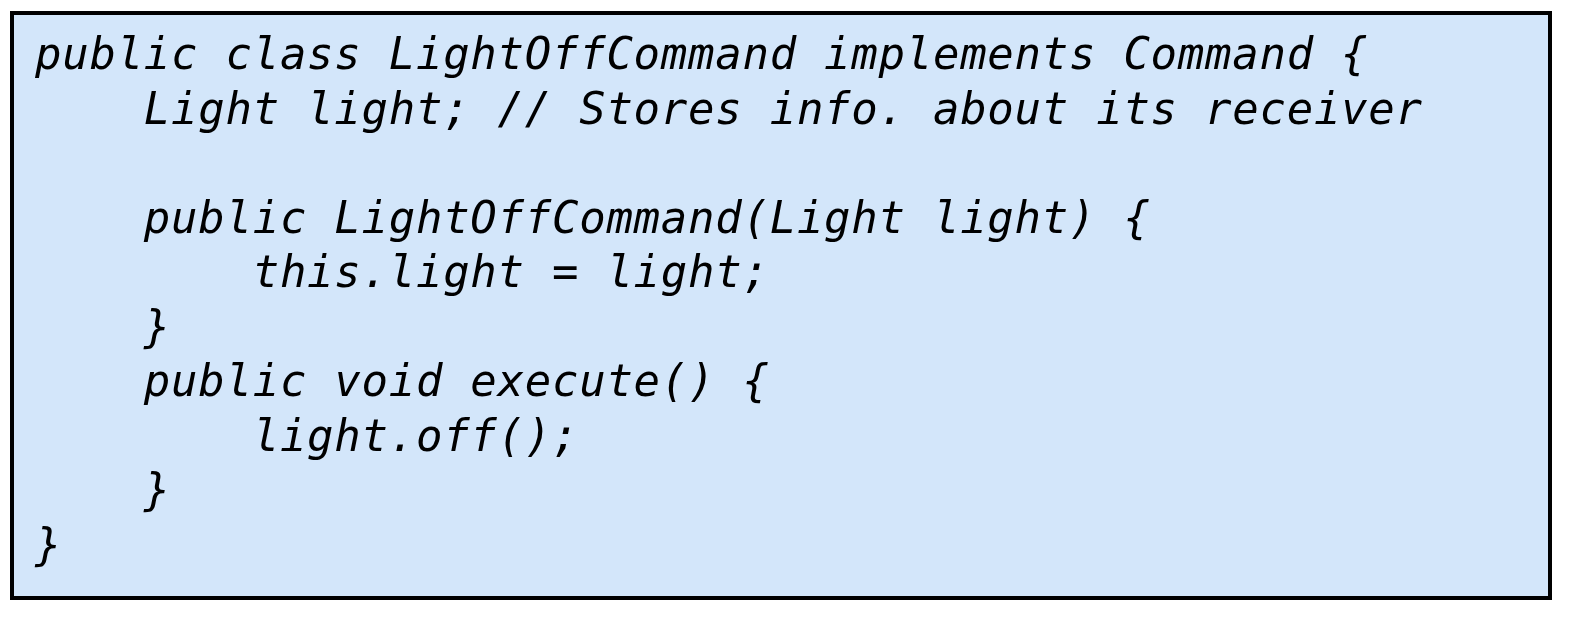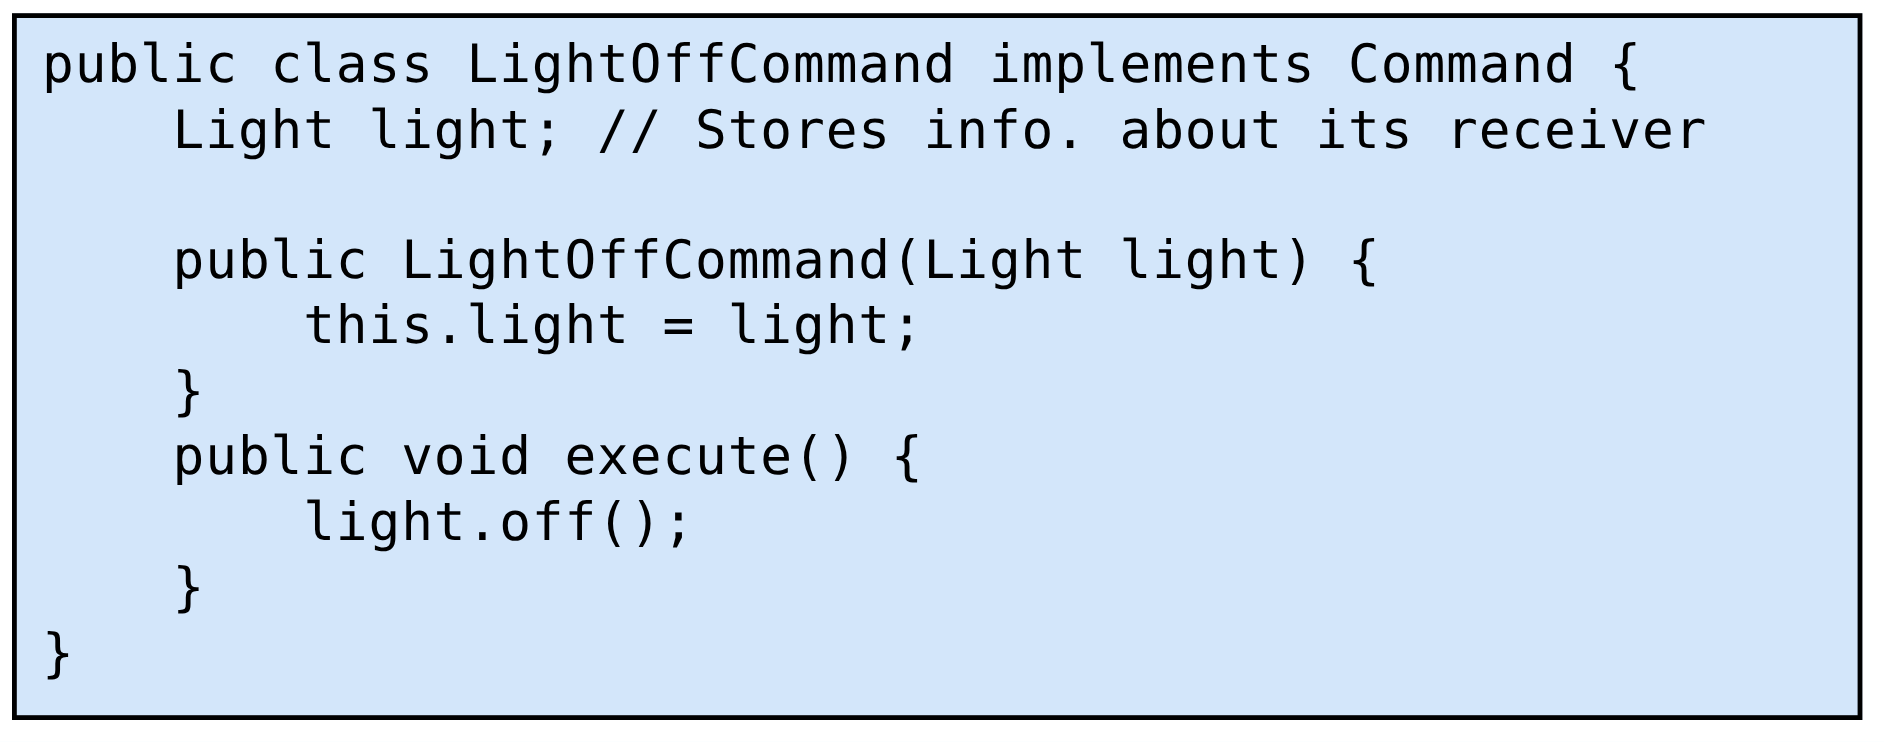--- a/index.html
+++ b/index.html
@@ -48,20 +48,21 @@
     color: #000000;
     white-space: pre;
     font-weight: 400;
     -webkit-font-smoothing: antialiased;
   }
 
   .code-line {
     display: block;
     white-space: pre;
     min-height: 54.5px;
+    font-style: italic;
   }
 
   .code-line.blank {
     
     height: 54.5px;
   }
 </style>
 </head>
 <body>
 

